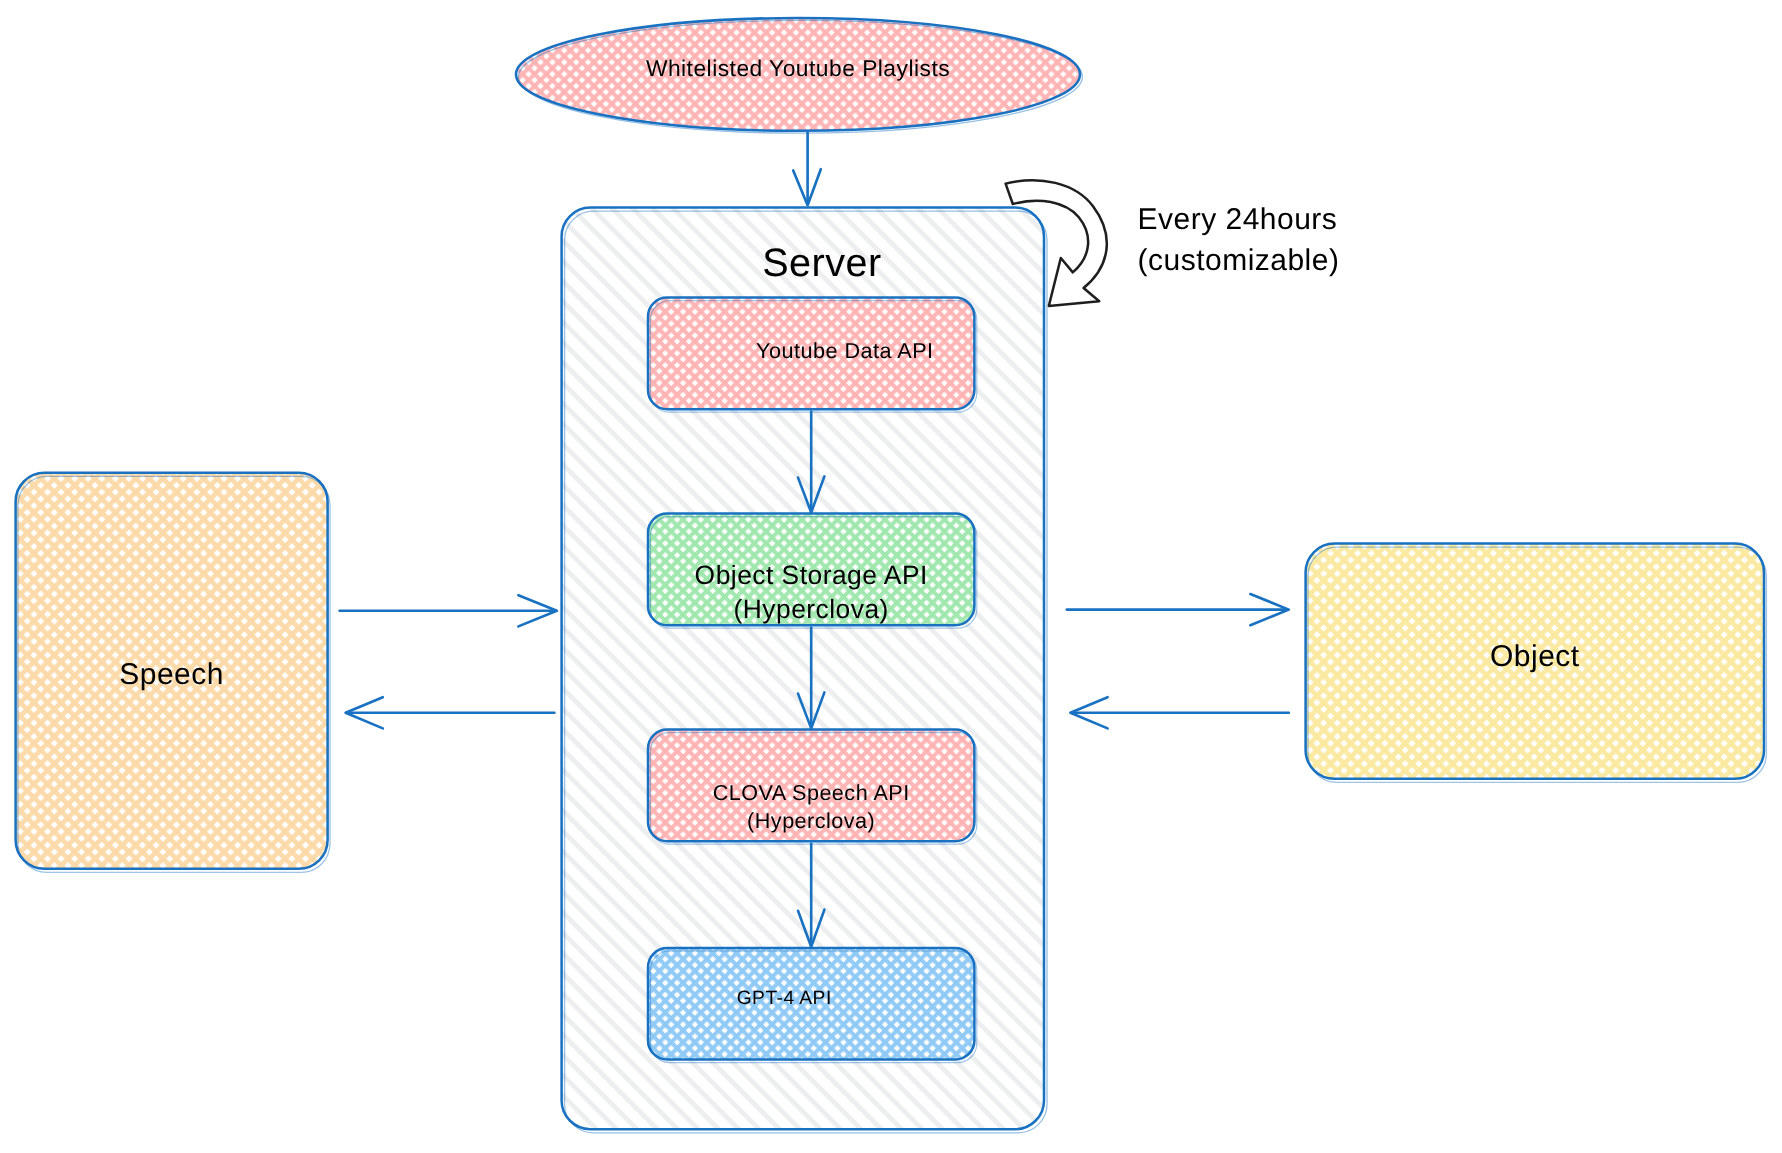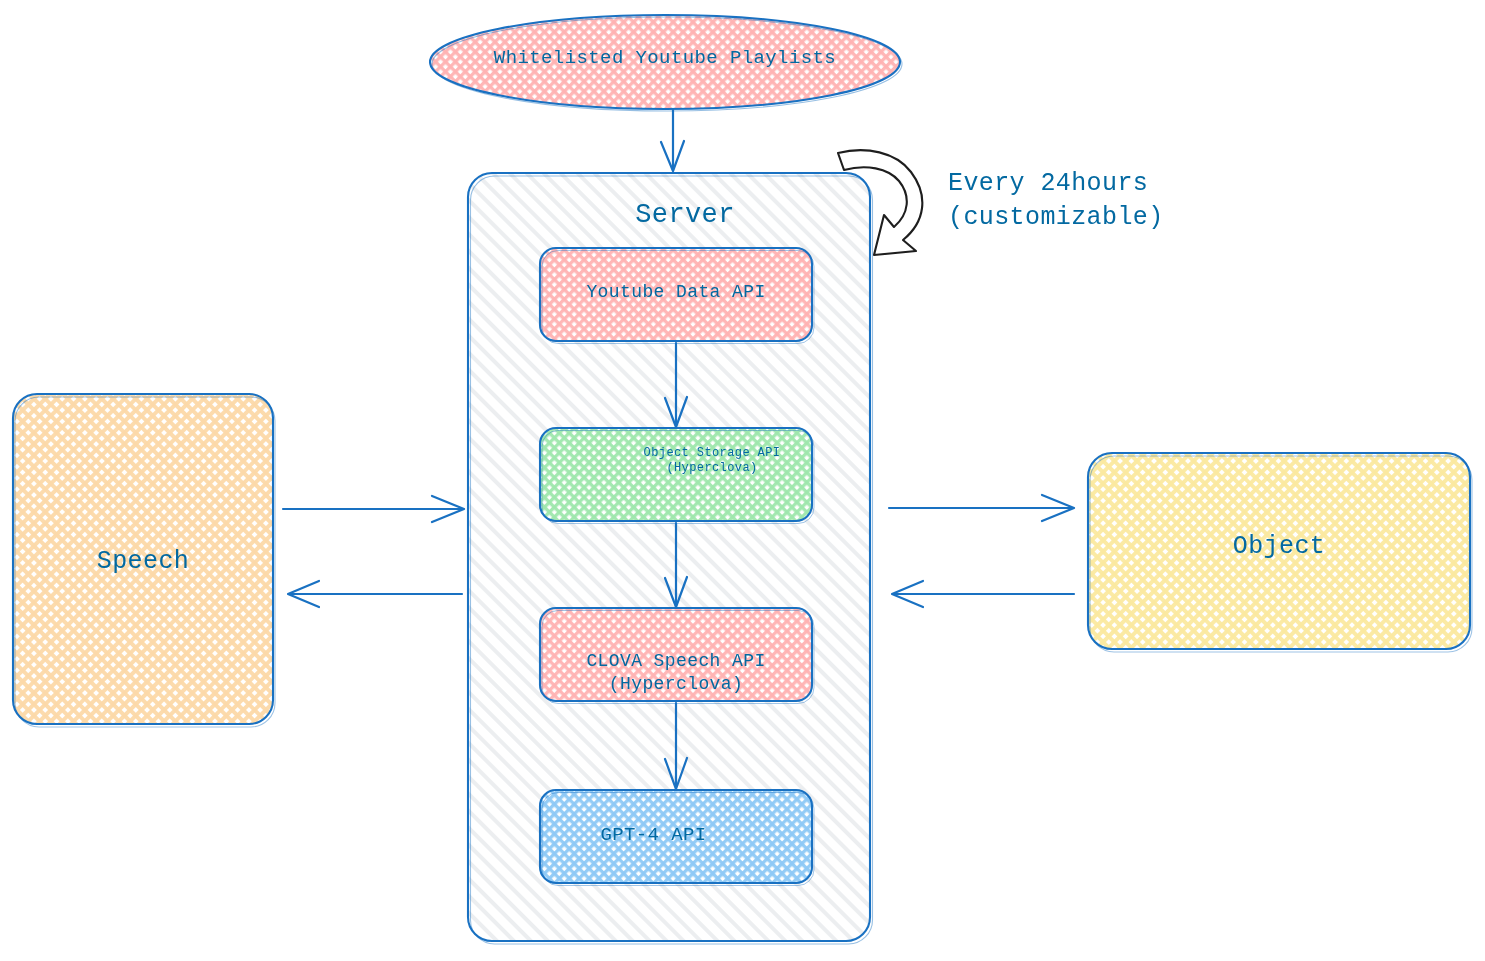--- a/index.html
+++ b/index.html
@@ -16,53 +16,53 @@
     font-family: "DejaVu Sans", sans-serif;
   }
   #canvas {
     position: absolute;
     inset: 0;
     width: 1485px;
     height: 961px;
   }
   .node-label {
     position: absolute;
-    color: #0369a1;
-    font-family: Liberation Mono, monospace;
+    color: #000000;
+    font-family: Liberation Sans, sans-serif;
     text-align: center;
     line-height: 1.28;
     letter-spacing: 0.4px;
     pointer-events: none;
     white-space: pre-line;
   }
   .lbl-playlists {
     left: 430px; top: 46px; width: 470px;
     font-size: 19px;
   }
   .lbl-server {
     left: 468px; top: 198px; width: 434px;
-    font-size: 27px;
+    font-size: 33px;
   }
   .lbl-ytapi {
     left: 540px; top: 281px; width: 272px;
     font-size: 18px;
+    padding-left: 28px;
   }
   .lbl-objstorage {
-    left: 540px; top: 446px; width: 272px;
-    font-size: 12px;
-    padding-left: 36px;
+    left: 540px; top: 466px; width: 272px;
+    font-size: 22px;
   }
   .lbl-clova {
     left: 540px; top: 630px; width: 272px;
     font-size: 18px;
     margin-top: 20px;
   }
   .lbl-gpt {
     left: 540px; top: 823px; width: 227px;
-    font-size: 19px;
+    font-size: 16px;
   }
   .lbl-mongo {
     left: 13px; top: 546px; width: 260px;
     font-size: 25px;
   }
   .lbl-client {
     left: 1088px; top: 531px; width: 382px;
     font-size: 25px;
   }
   .lbl-schedule {

